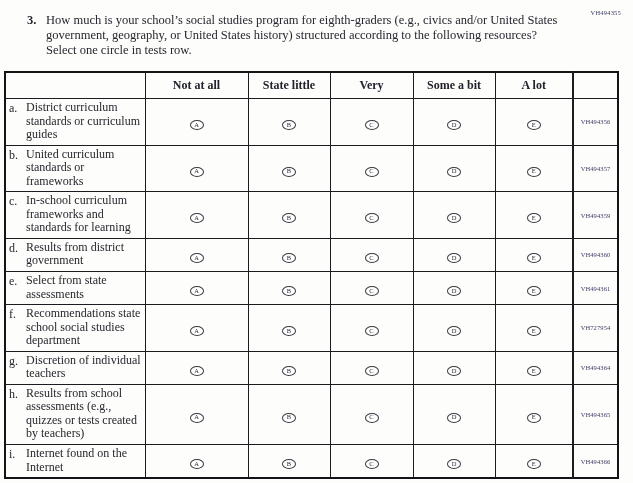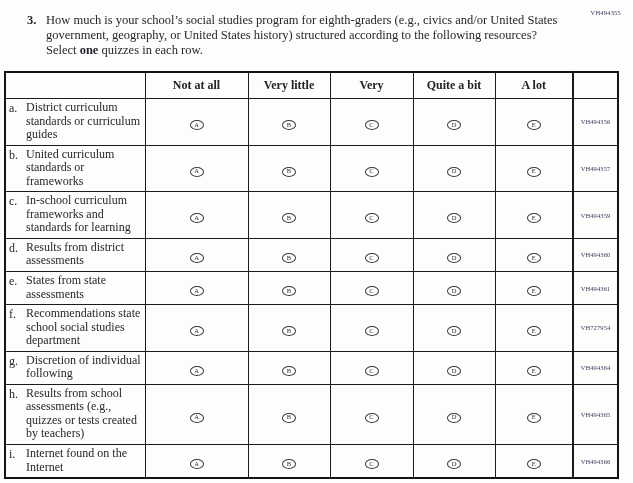--- a/index.html
+++ b/index.html
@@ -18,21 +18,21 @@
   }
   .question {
     display: flex;
     margin: 13px 0 0 27px;
     width: 532px;
     font-size: 12.5px;
     line-height: 1.2;
     color: #262630;
   }
   .qnum { font-weight: bold; width: 19px; flex: none; }
-  .qtext b { font-weight: bold; }
+  .qtext b { font-weight: normal; }
 
   table.survey {
     border-collapse: collapse;
     table-layout: fixed;
     margin: 13px 0 0 4px;
     border: 2px solid #141418;
     font-family: Liberation Serif, serif;
   }
   .survey th, .survey td {
     border: 1.5px solid #1b1b20;
@@ -80,40 +80,40 @@
     letter-spacing: 0.1px;
   }
 </style>
 </head>
 <body>
 
 <div class="form-code-top">VH494355</div>
 
 <div class="question">
   <span class="qnum">3.</span>
-  <div class="qtext"><span>How much is your school’s social studies program for eighth-graders (e.g., civics and/or United States government, geography, or United States history) structured according to the following resources? Select </span><b>one</b><span> quizzes in each row.</span></div>
+  <div class="qtext"><span>How much is your school’s social studies program for eighth-graders (e.g., civics and/or United States government, geography, or United States history) structured according to the following resources? Select </span><b>one</b><span> circle in tests row.</span></div>
 </div>
 
 <table class="survey">
   <colgroup>
     <col style="width:140px">
     <col style="width:103px">
     <col style="width:82px">
     <col style="width:83px">
     <col style="width:82px">
     <col style="width:78px">
     <col style="width:45px">
   </colgroup>
   <thead>
     <tr>
       <th></th>
       <th>Not at all</th>
-      <th>Very little</th>
+      <th>State little</th>
       <th>Very</th>
-      <th>Quite a bit</th>
+      <th>Some a bit</th>
       <th>A lot</th>
       <th class="code-head"></th>
     </tr>
   </thead>
   <tbody>
       <tr>
     <td class="label-cell">
       <div class="rl">
         <span class="rletter row-letter">a.</span>
         <span class="rtext row-label">District curriculum standards or curriculum guides</span>
@@ -217,21 +217,21 @@
           </span>
     </td>
     <td class="code-cell">
       <span class="row-code">VH494359</span>
     </td>
   </tr>
       <tr>
     <td class="label-cell">
       <div class="rl">
         <span class="rletter row-letter">d.</span>
-        <span class="rtext row-label">Results from district assessments</span>
+        <span class="rtext row-label">Results from district government</span>
       </div>
     </td>
     <td class="bubble-cell">
       <span class="bubble">
             <span class="bubble-letter">A</span>
           </span>
     </td>
     <td class="bubble-cell">
       <span class="bubble">
             <span class="bubble-letter">B</span>
@@ -253,21 +253,21 @@
           </span>
     </td>
     <td class="code-cell">
       <span class="row-code">VH494360</span>
     </td>
   </tr>
       <tr>
     <td class="label-cell">
       <div class="rl">
         <span class="rletter row-letter">e.</span>
-        <span class="rtext row-label">States from state assessments</span>
+        <span class="rtext row-label">Select from state assessments</span>
       </div>
     </td>
     <td class="bubble-cell">
       <span class="bubble">
             <span class="bubble-letter">A</span>
           </span>
     </td>
     <td class="bubble-cell">
       <span class="bubble">
             <span class="bubble-letter">B</span>
@@ -325,21 +325,21 @@
           </span>
     </td>
     <td class="code-cell">
       <span class="row-code">VH727954</span>
     </td>
   </tr>
       <tr>
     <td class="label-cell">
       <div class="rl">
         <span class="rletter row-letter">g.</span>
-        <span class="rtext row-label">Discretion of individual following</span>
+        <span class="rtext row-label">Discretion of individual teachers</span>
       </div>
     </td>
     <td class="bubble-cell">
       <span class="bubble">
             <span class="bubble-letter">A</span>
           </span>
     </td>
     <td class="bubble-cell">
       <span class="bubble">
             <span class="bubble-letter">B</span>

